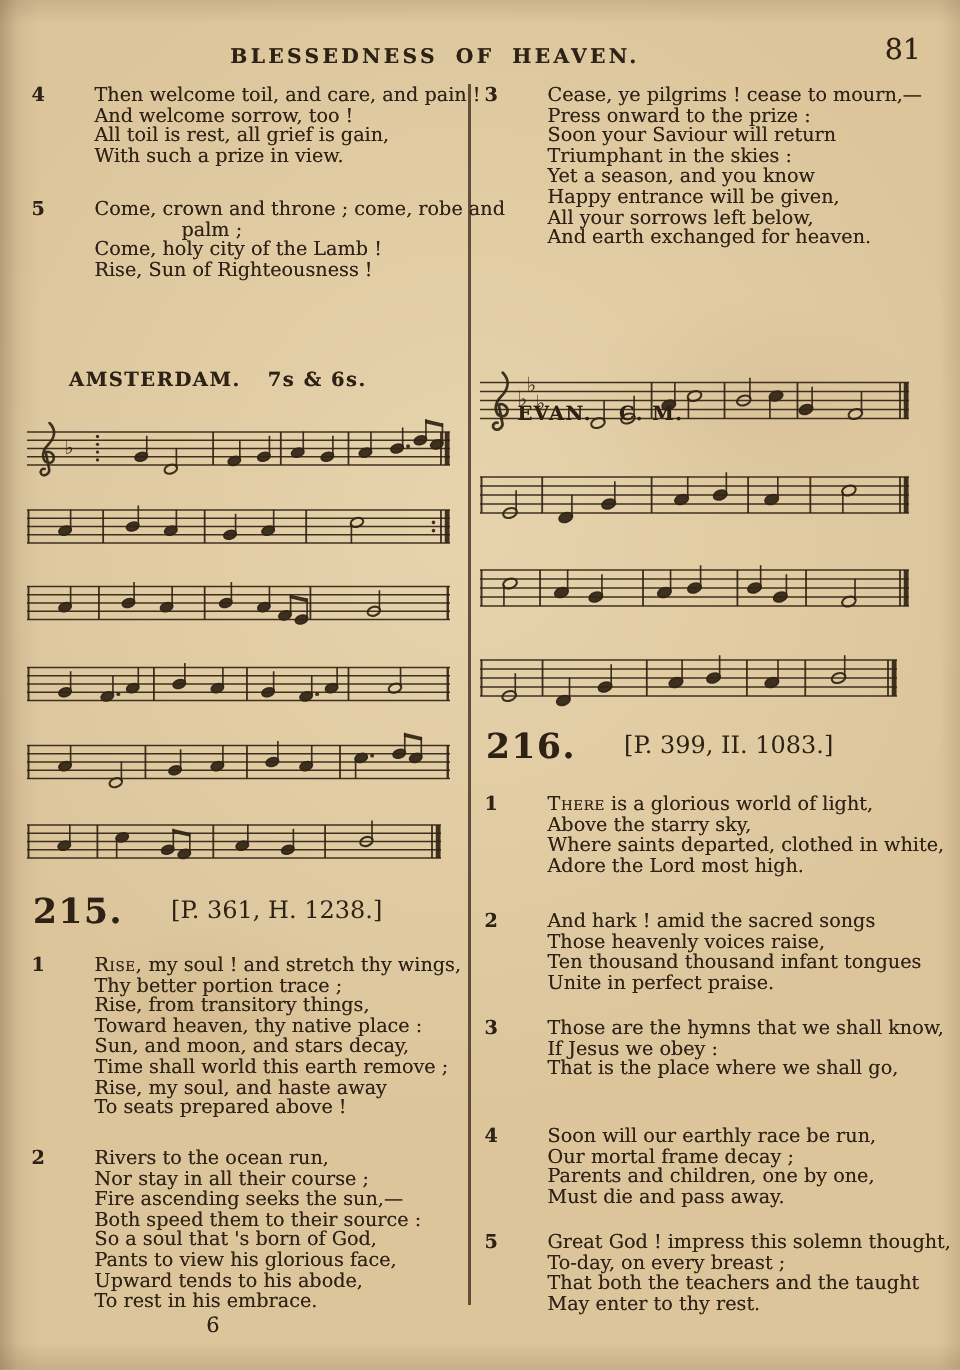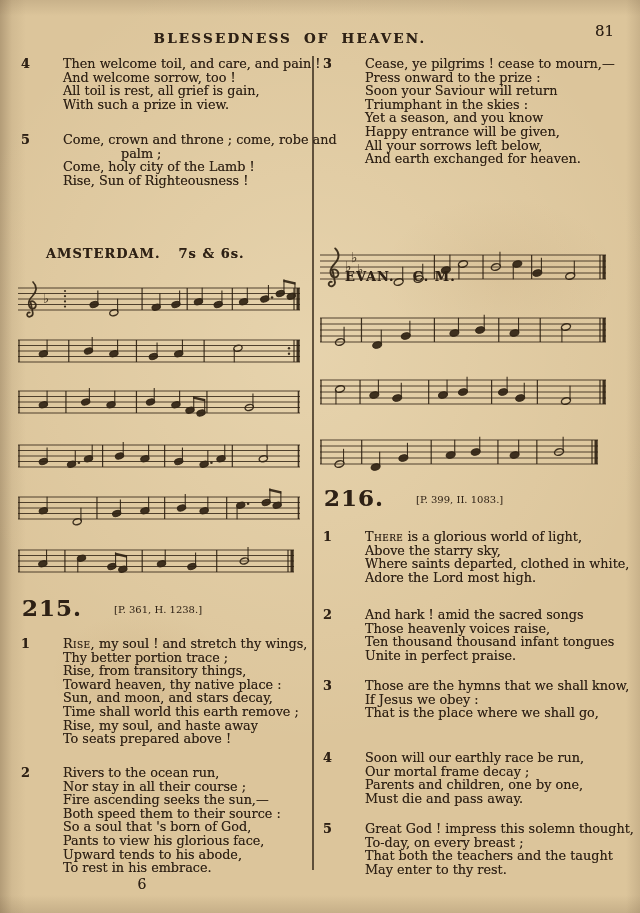--- a/index.html
+++ b/index.html
@@ -15,32 +15,32 @@
       linear-gradient(180deg, rgba(84,62,38,0.14), rgba(84,62,38,0) 16px),
       linear-gradient(0deg, rgba(84,62,38,0.16), rgba(84,62,38,0) 18px),
       radial-gradient(26% 12% at 78% 30%, rgba(150,108,56,0.10), rgba(150,108,56,0) 70%),
       radial-gradient(20% 10% at 22% 74%, rgba(150,108,56,0.10), rgba(150,108,56,0) 70%),
       #dcc59b;
   }
   .running-title{
     position:absolute;top:30px;left:0;right:60px;text-align:center;
     font-size:13.5px;font-weight:bold;letter-spacing:2.2px;word-spacing:5px;
   }
-  .page-number{position:absolute;top:22px;right:26px;font-size:15px;}
+  .page-number{position:absolute;top:22px;right:26px;font-size:19px;}
   .divider{position:absolute;left:312px;top:56px;width:1.6px;height:814px;background:rgba(52,39,24,0.75);}
   .verse{position:absolute;font-size:12.8px;line-height:13.6px;}
   .verse .vnum{position:absolute;left:-17px;top:0;font-weight:bold;}
   .vline{white-space:pre;margin-left:25px;}
   .vline.indent{padding-left:58px;}
   .lead{font-variant:small-caps;letter-spacing:0.4px;}
   .tune-title{position:absolute;font-size:13px;font-weight:bold;letter-spacing:1px;}
   .tune-title .tune-meter{margin-left:18px;font-weight:bold;}
   .hymn-head{position:absolute;}
   .hymn-number{font-size:23px;font-weight:bold;letter-spacing:1px;}
-  .hymn-ref{font-size:10px;margin-left:32px;position:relative;top:-3px;}
+  .hymn-ref{font-size:16px;margin-left:32px;position:relative;top:-3px;}
   .signature{position:absolute;font-size:14px;}
   #music-layer svg{position:absolute;overflow:visible;}
   .txt-shadow{text-shadow:0 0 0.4px rgba(46,33,21,0.55);}
 </style>
 </head>
 <body>
 
 <div class="page">
 
   <div class="running-title txt-shadow">BLESSEDNESS OF HEAVEN.</div>

